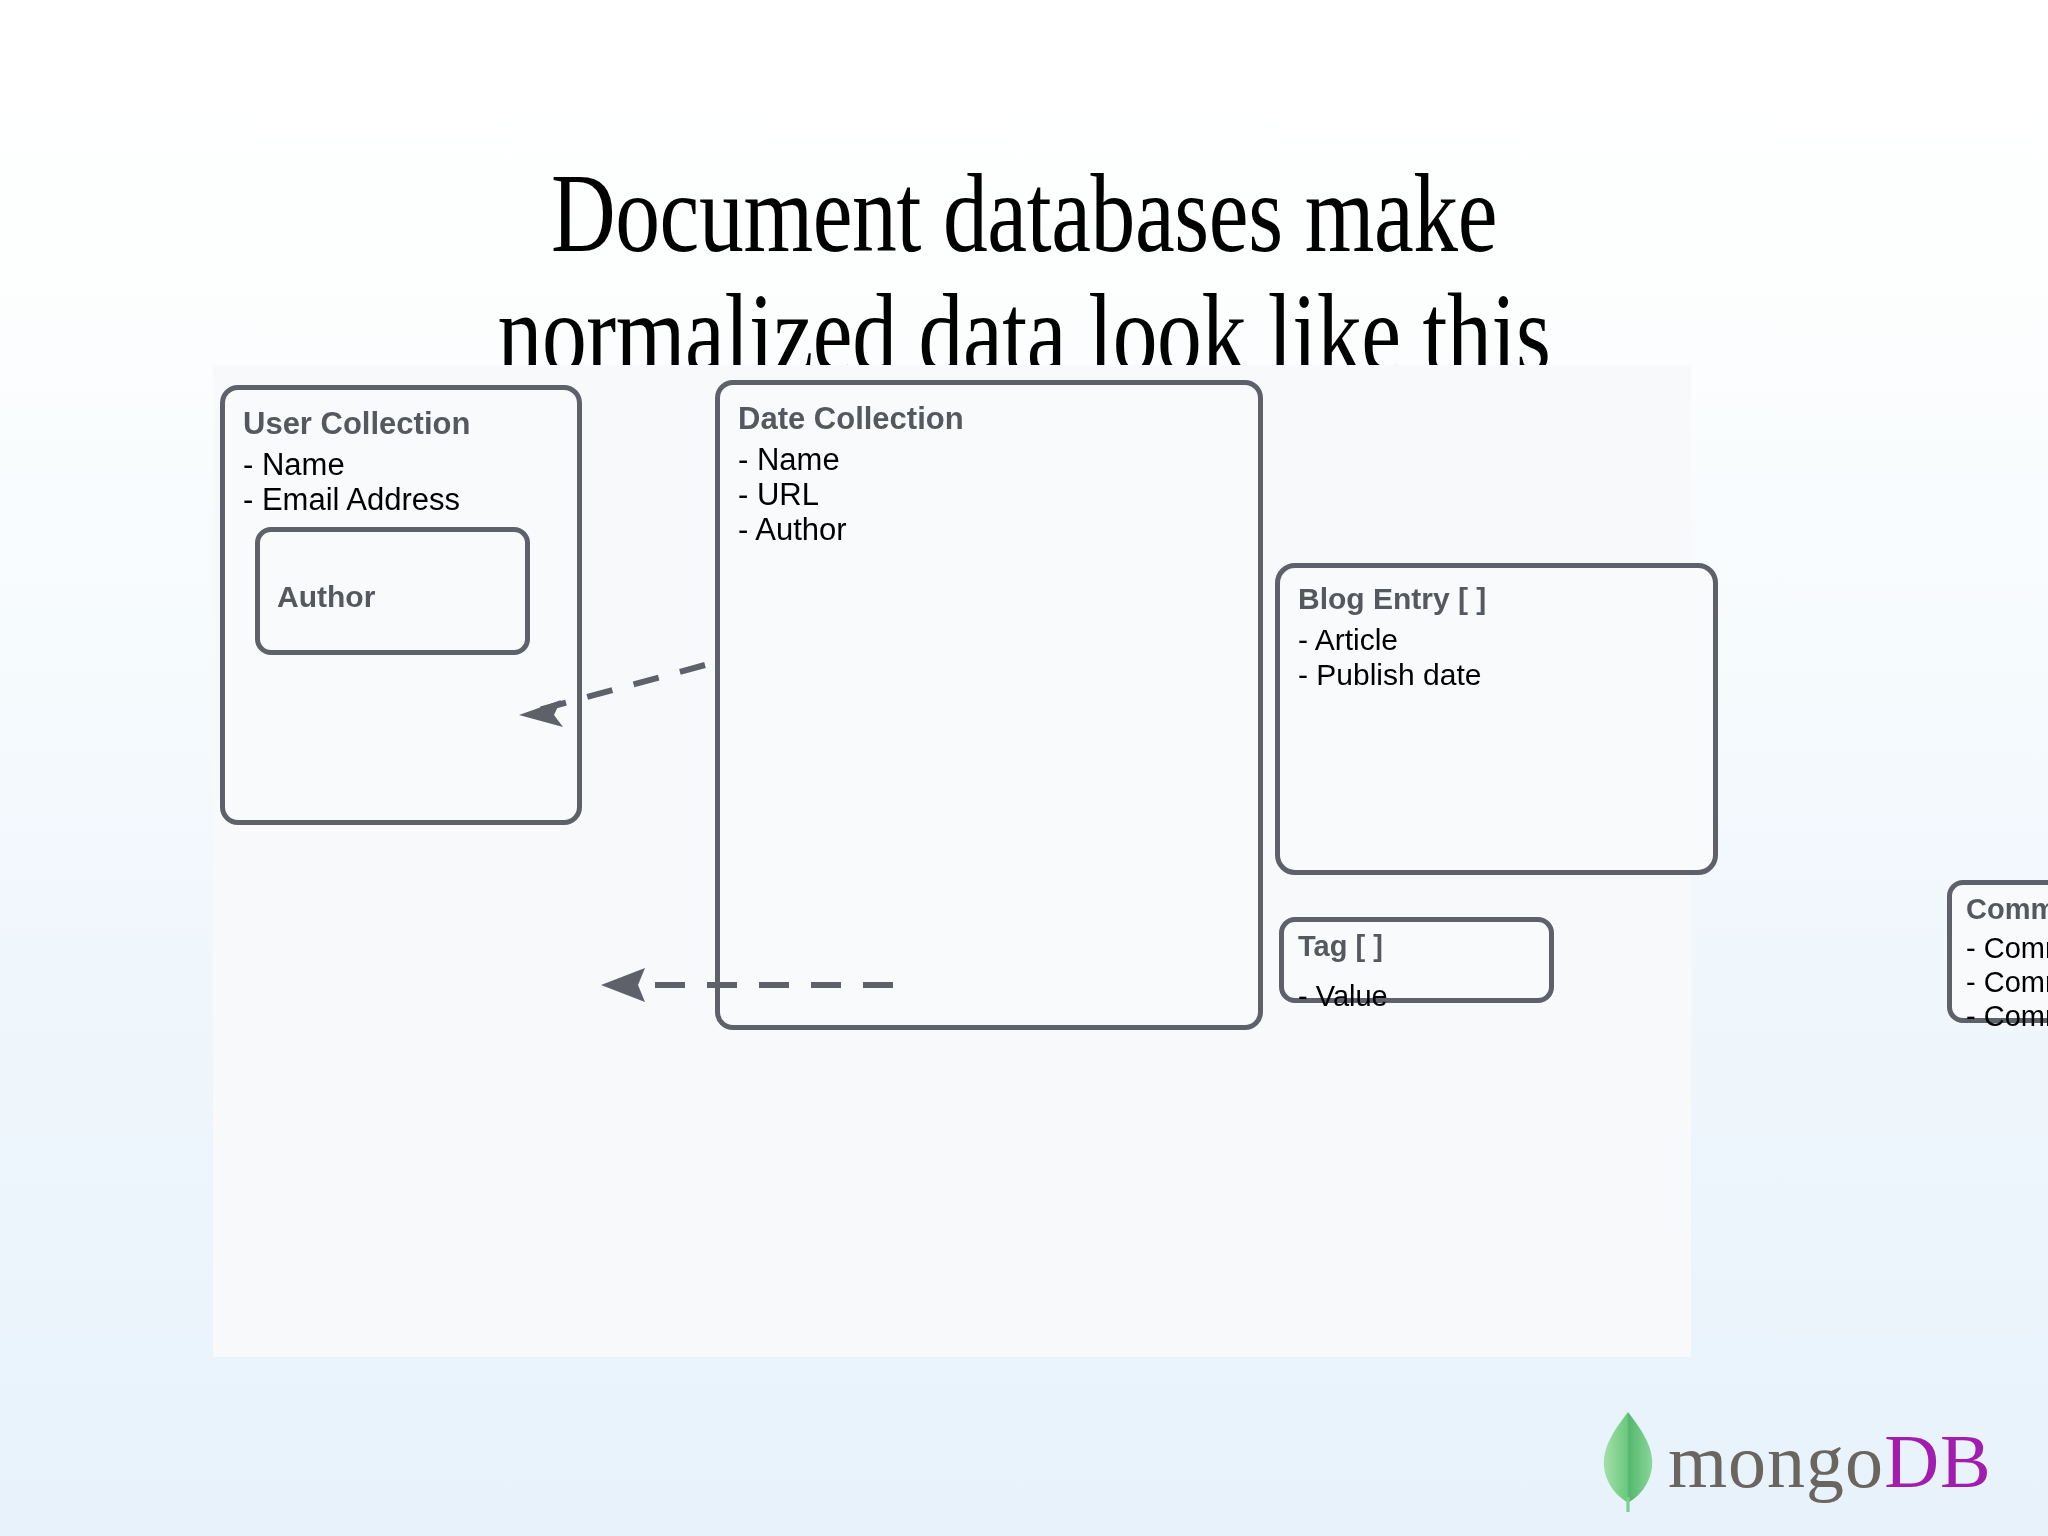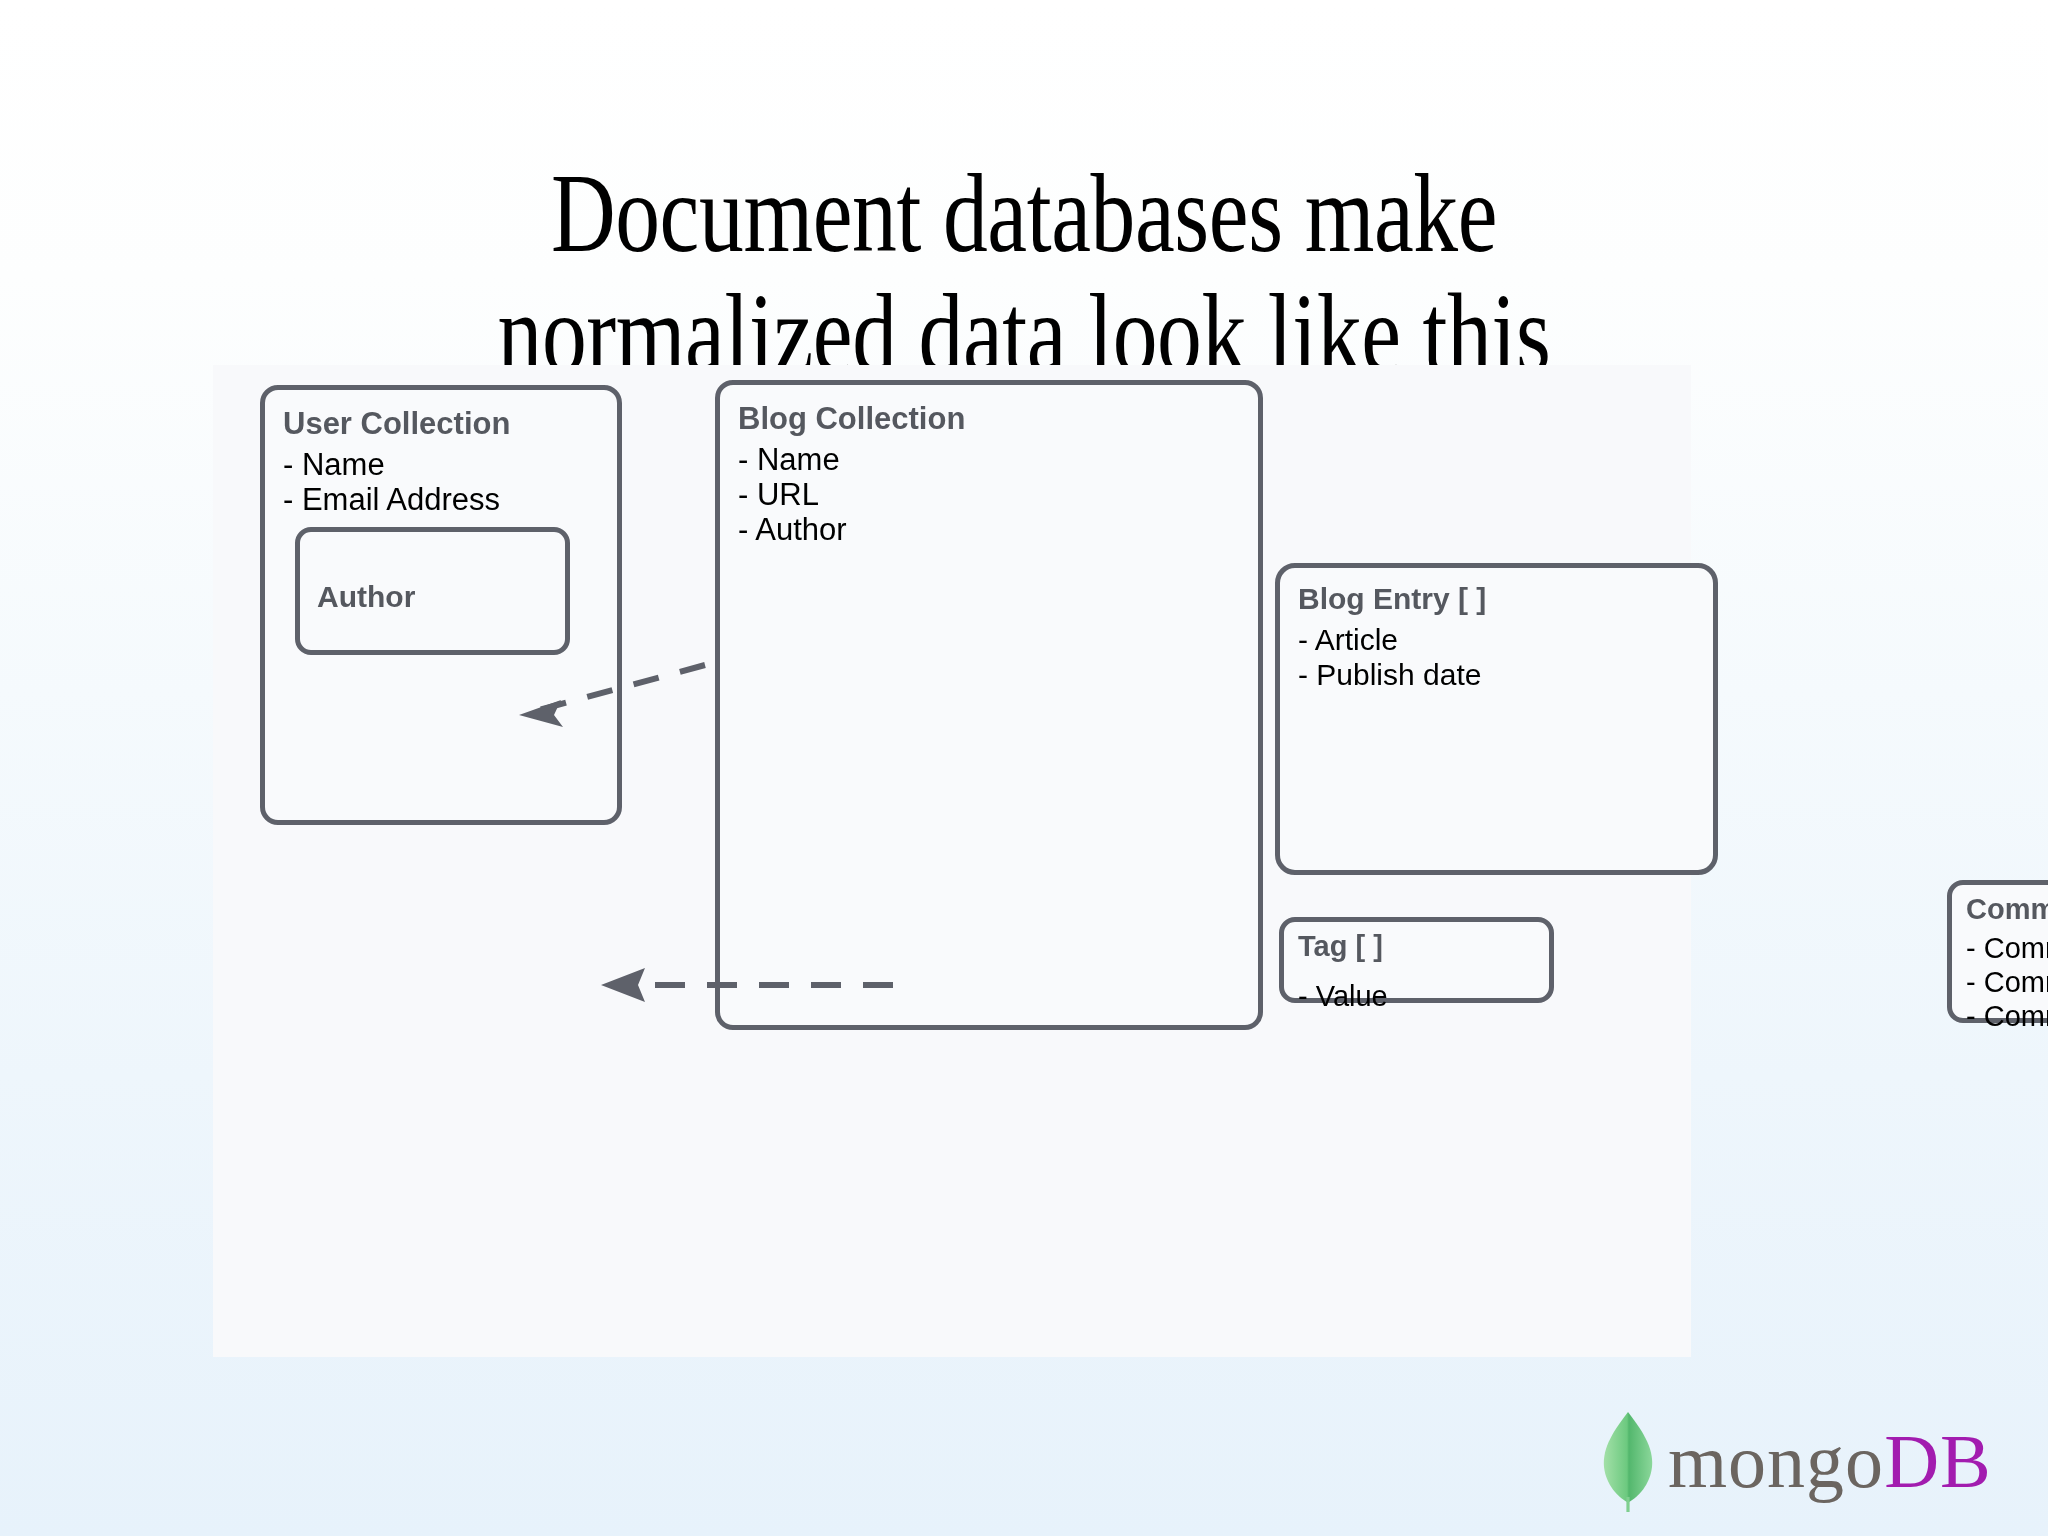--- a/index.html
+++ b/index.html
@@ -76,21 +76,20 @@
   .ent-fields .field-row {
     white-space: nowrap;
   }
 
   
   #user-collection {
     left: 7px;
     top: 20px;
     width: 362px;
     height: 440px;
-    margin-left: 40px;
   }
   #user-collection .ent-title {
     left: 18px;
     top: 16px;
     font-size: 31px;
   }
   #user-collection .ent-fields {
     left: 18px;
     top: 57px;
     font-size: 31px;
@@ -241,21 +240,21 @@
       <div class="field-row">- Name</div>
       <div class="field-row">- Email Address</div>
     </div>
 
     <div class="ent-box nested" id="author-box">
       <div class="ent-title">Author</div>
     </div>
   </div>
 
   <div class="ent-box" id="blog-collection">
-    <div class="ent-title">Blog Collection</div>
+    <div class="ent-title">Date Collection</div>
     <div class="ent-fields">
       <div class="field-row">- Name</div>
       <div class="field-row">- URL</div>
       <div class="field-row">- Author</div>
     </div>
 
     <div class="ent-box nested" id="blog-entry">
       <div class="ent-title">Blog Entry [ ]</div>
       <div class="ent-fields">
         <div class="field-row">- Article</div>

